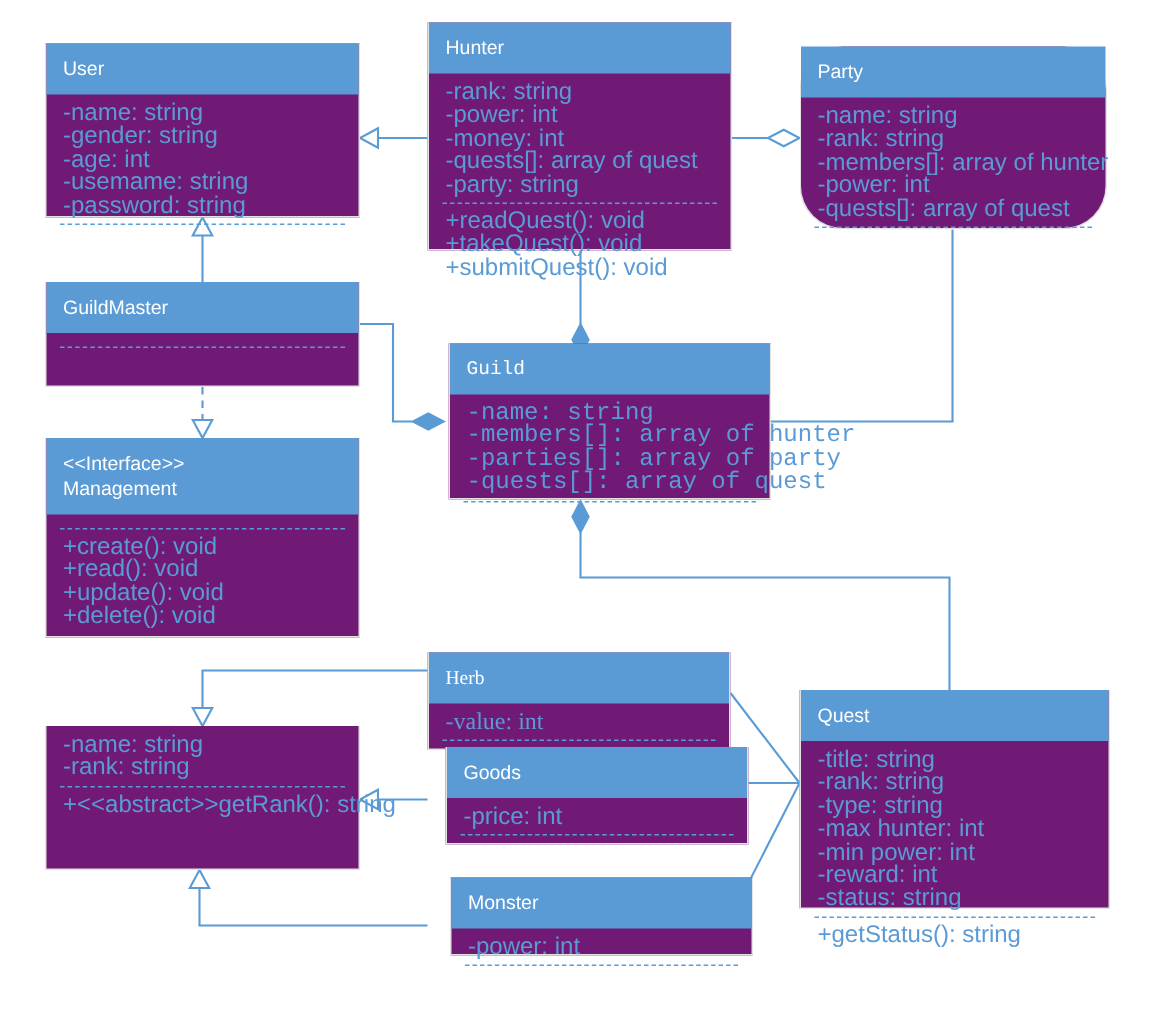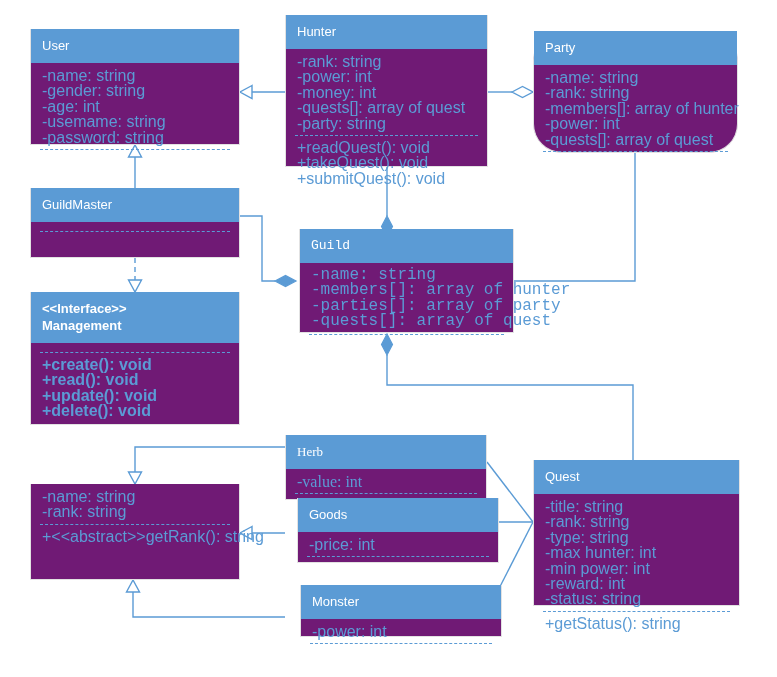--- a/index.html
+++ b/index.html
@@ -217,21 +217,21 @@
           <div class="member">-name: string</div>
           <div class="member">-members[]: array of hunter</div>
           <div class="member">-parties[]: array of party</div>
           <div class="member">-quests[]: array of quest</div>
         </div>
         <div class="uml-sep" style="margin: 0px 9px;"></div>
         <div class="uml-section ops-pad">
           <div class="empty-fill"></div>
         </div>
       </div>
-      <div class="uml-class" style="left: 30px; top: 292px; width: 210px; height: 133px; font-weight: bold;">
+      <div class="uml-class" style="left: 30px; top: 292px; width: 210px; height: 133px;">
         <div class="uml-header">
           <span class="stereotype">&lt;&lt;Interface&gt;&gt;</span>
           <span class="cname">Management</span>
         </div>
         <div class="uml-section attrs-pad"></div>
         <div class="uml-sep" style="margin: 0px 9px;"></div>
         <div class="uml-section ops-pad">
           <div class="member">+create(): void</div>
           <div class="member">+read(): void</div>
           <div class="member">+update(): void</div>

